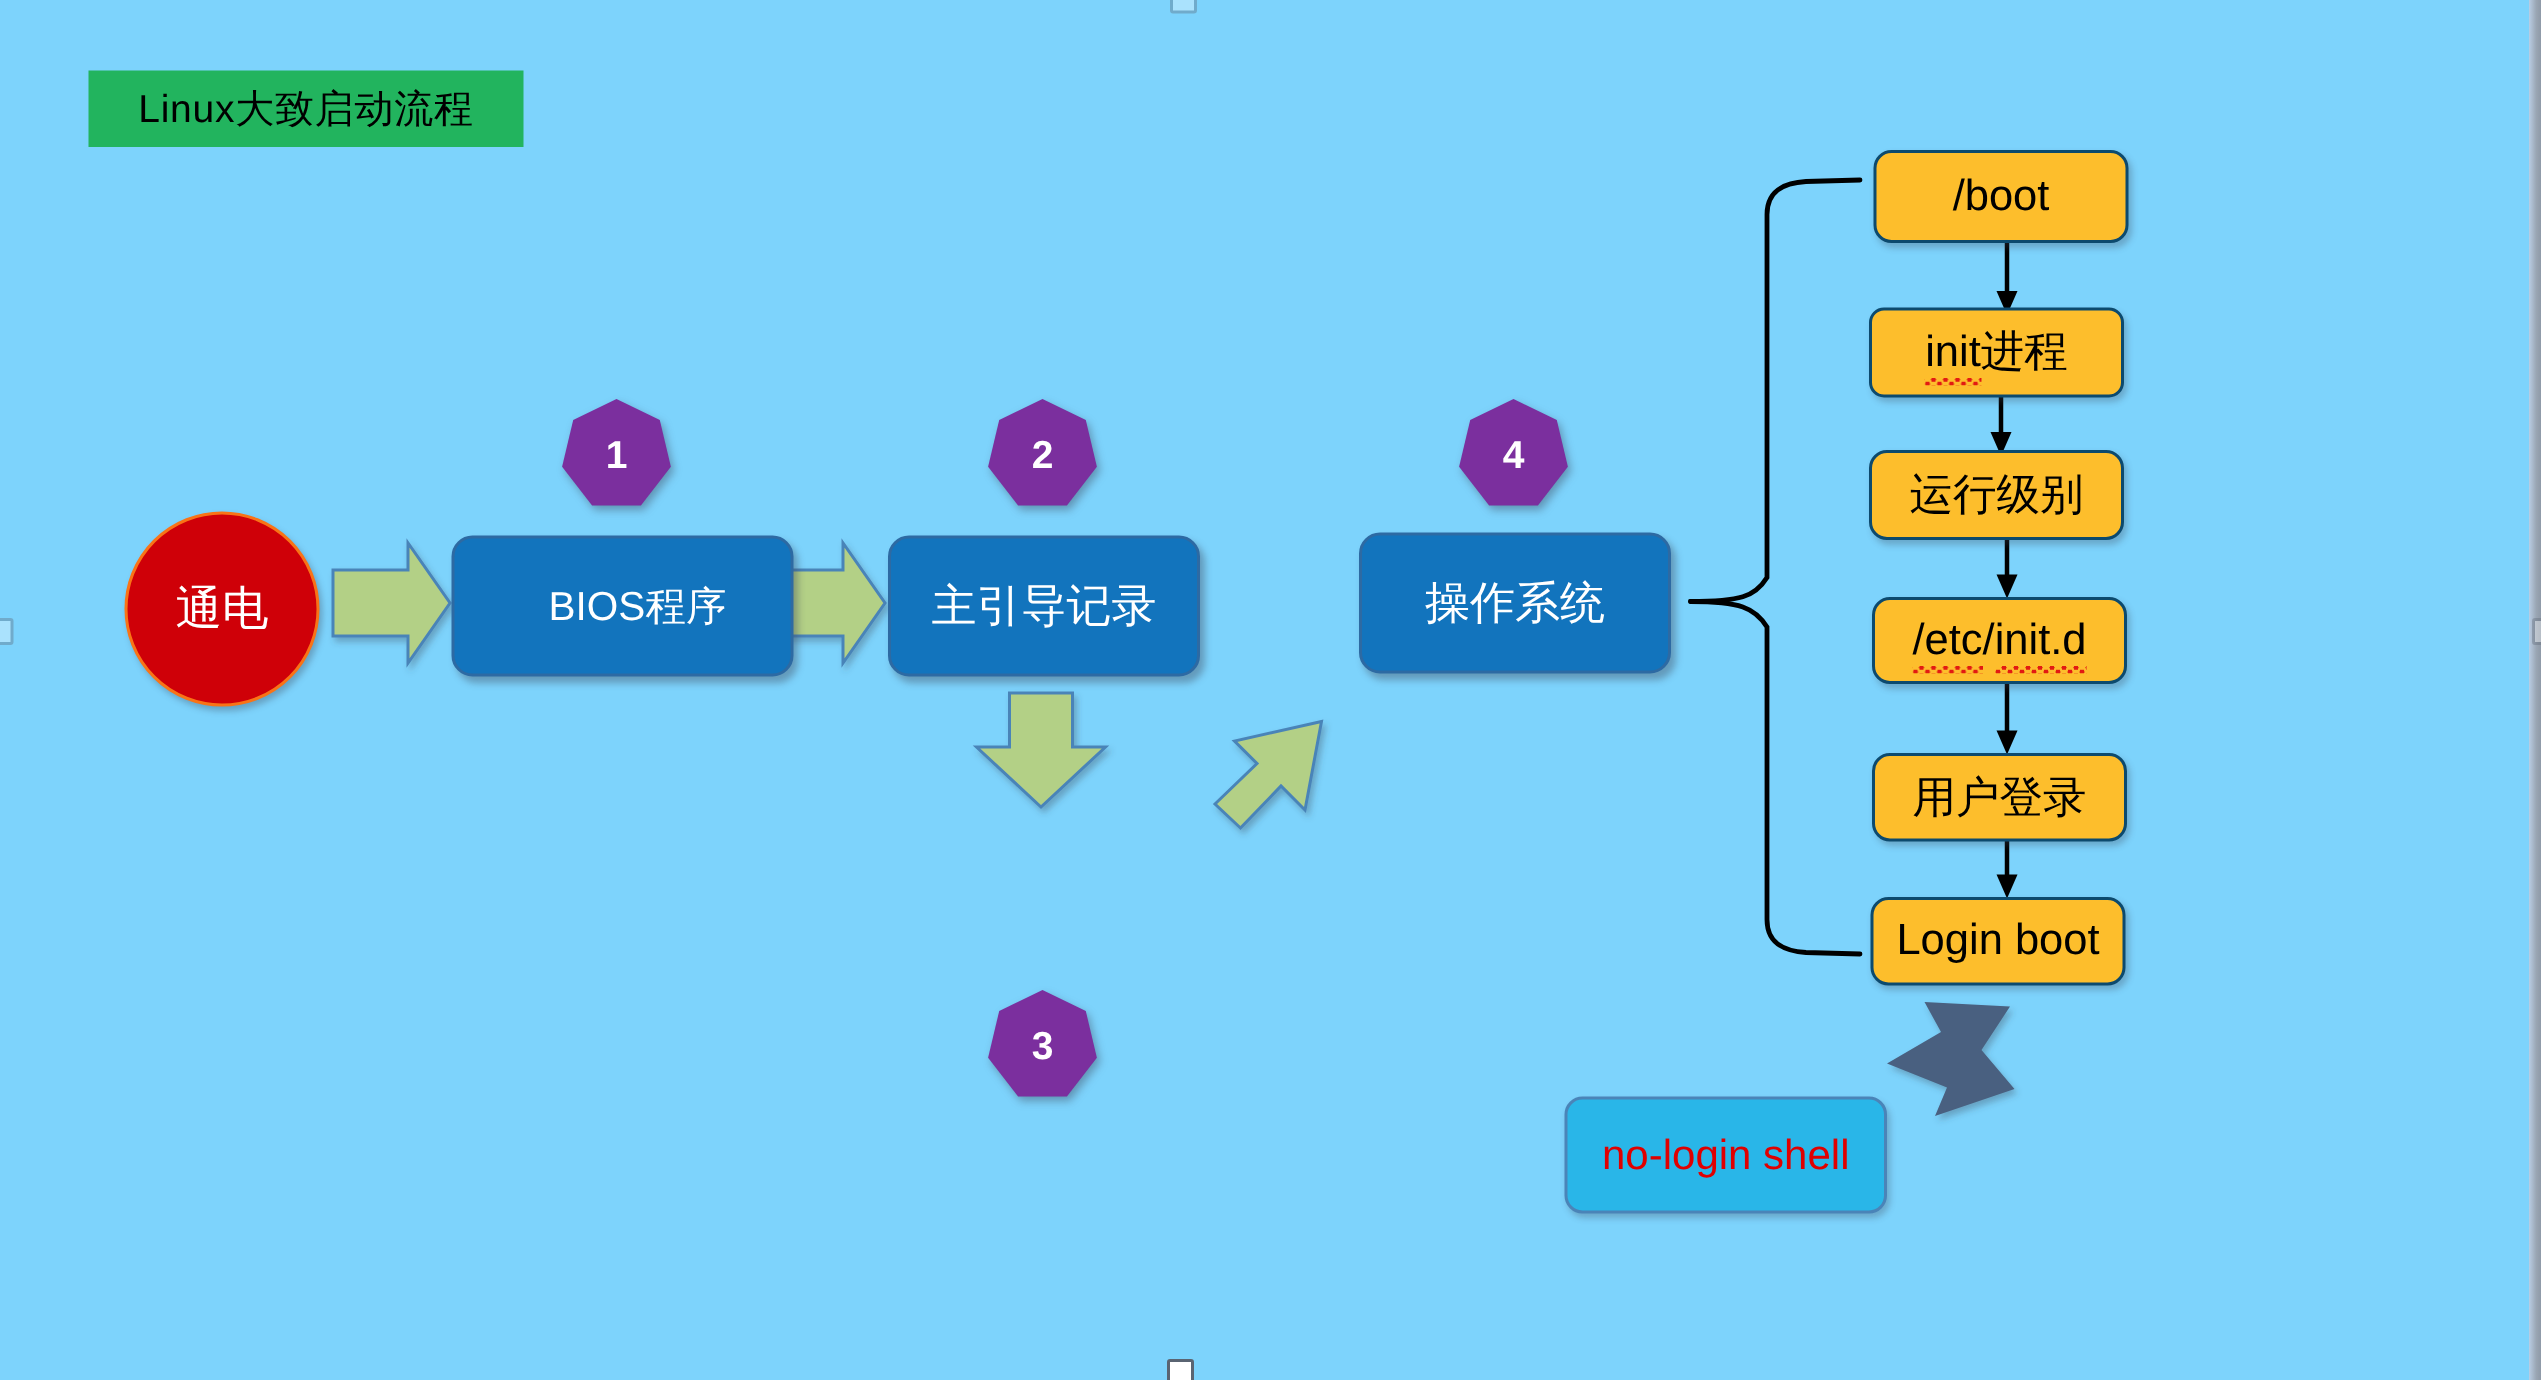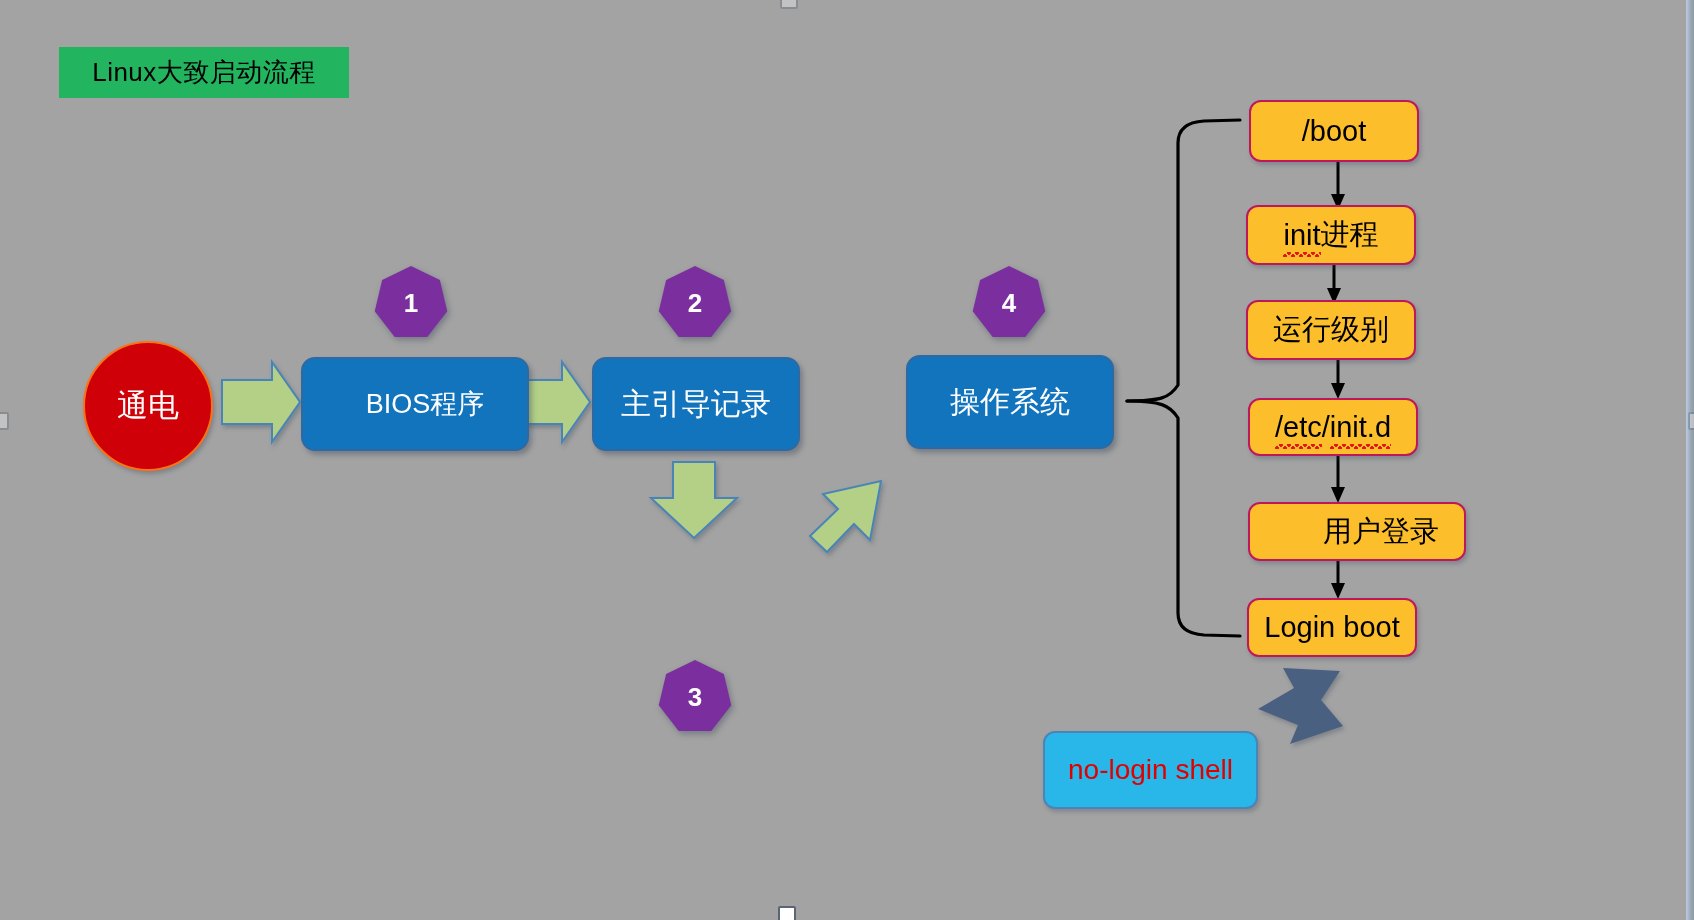--- a/index.html
+++ b/index.html
@@ -7,21 +7,21 @@
     padding: 0;
     background: #ffffff;
   }
   body {
     font-family: "Liberation Sans", sans-serif;
   }
   #canvas {
     position: relative;
     width: 1694px;
     height: 920px;
-    background: #a3a3a3;
+    background: #7dd3fc;
     overflow: hidden;
   }
   
   .edge-strip {
     position: absolute;
     top: 0;
     right: 0;
     width: 8px;
     height: 920px;
     background: linear-gradient(to right, #b9cde4 0%, #9aa6b4 60%, #8f9aa8 100%);
@@ -82,21 +82,21 @@
     color: #ffffff;
     font-size: 30px;
     box-shadow: 3px 4px 5px rgba(60,70,90,0.40);
   }
   .blue-box.small-label { font-size: 27px; }
 
   
   .yellow-box {
     position: absolute;
     background: #fdbe2c;
-    border: 2px solid #be185d;
+    border: 2px solid #0c4a6e;
     border-radius: 12px;
     display: flex;
     align-items: center;
     justify-content: center;
     color: #000000;
     font-size: 29px;
     box-shadow: 2px 3px 4px rgba(60,70,90,0.30);
   }
   .yellow-box .squig {
     position: relative;
@@ -243,36 +243,36 @@
     <div class="badge">3</div>
   </div>
   <div class="badge-wrap" style="left:972px; top:266px;">
     <div class="badge">4</div>
   </div>
 
   <div class="yellow-box" style="left:1249px; top:100px; width:166px; height:58px;">
     <span>/boot</span>
   </div>
 
-  <div class="yellow-box" style="left:1246px; top:205px; width:166px; height:56px;">
+  <div class="yellow-box" style="left:1246px; top:205px; width:166px; height:56px;border-radius:10px;">
     <span class="squig">init</span>
       <span>进程</span>
   </div>
 
   <div class="yellow-box" style="left:1246px; top:300px; width:166px; height:56px;">
     <span>运行级别</span>
   </div>
 
   <div class="yellow-box" style="left:1248px; top:398px; width:166px; height:54px;">
     <span class="squig">/etc</span>
       <span>/</span>
       <span class="squig">init.d</span>
   </div>
 
-  <div class="yellow-box" style="left:1248px; top:502px; width:166px; height:55px;padding-left:48px;">
+  <div class="yellow-box" style="left:1248px; top:502px; width:166px; height:55px;">
     <span>用户登录</span>
   </div>
 
   <div class="yellow-box" style="left:1247px; top:598px; width:166px; height:55px;">
     <span>Login boot</span>
   </div>
 
   <div class="cyan-box" style="left:1043px; top:731px; width:211px; height:74px;">no-login shell</div>
 
   <div class="edge-strip"></div>

